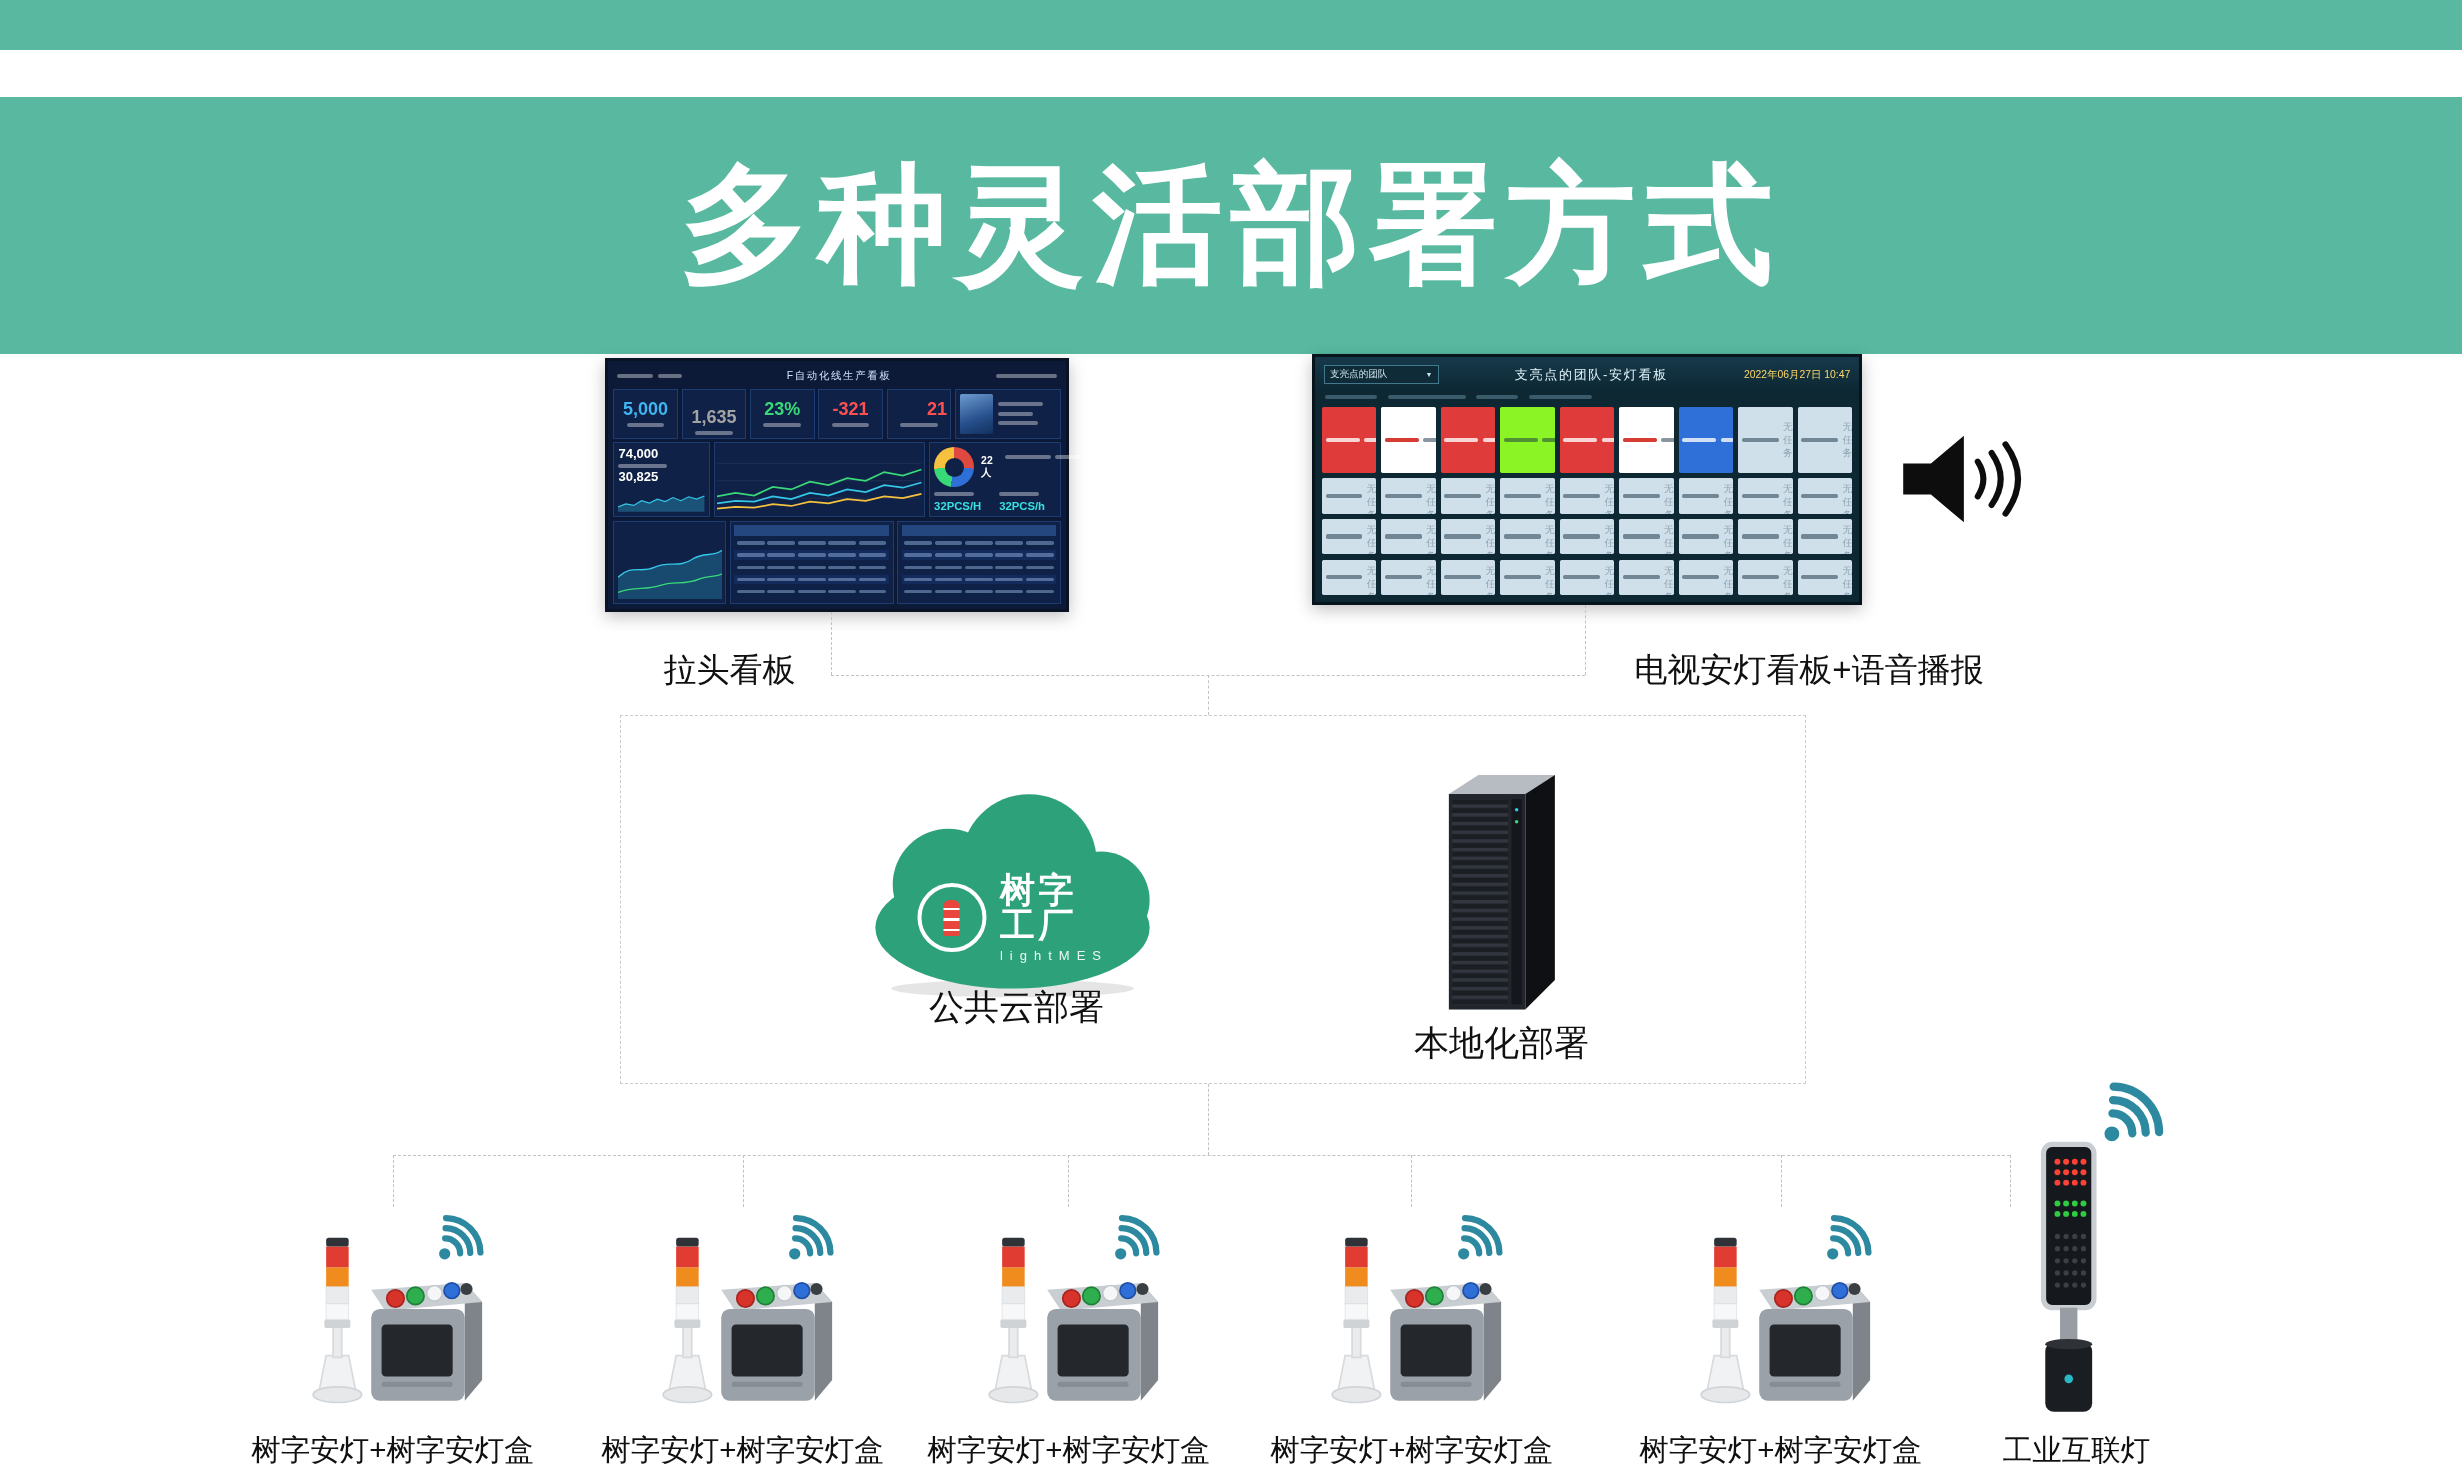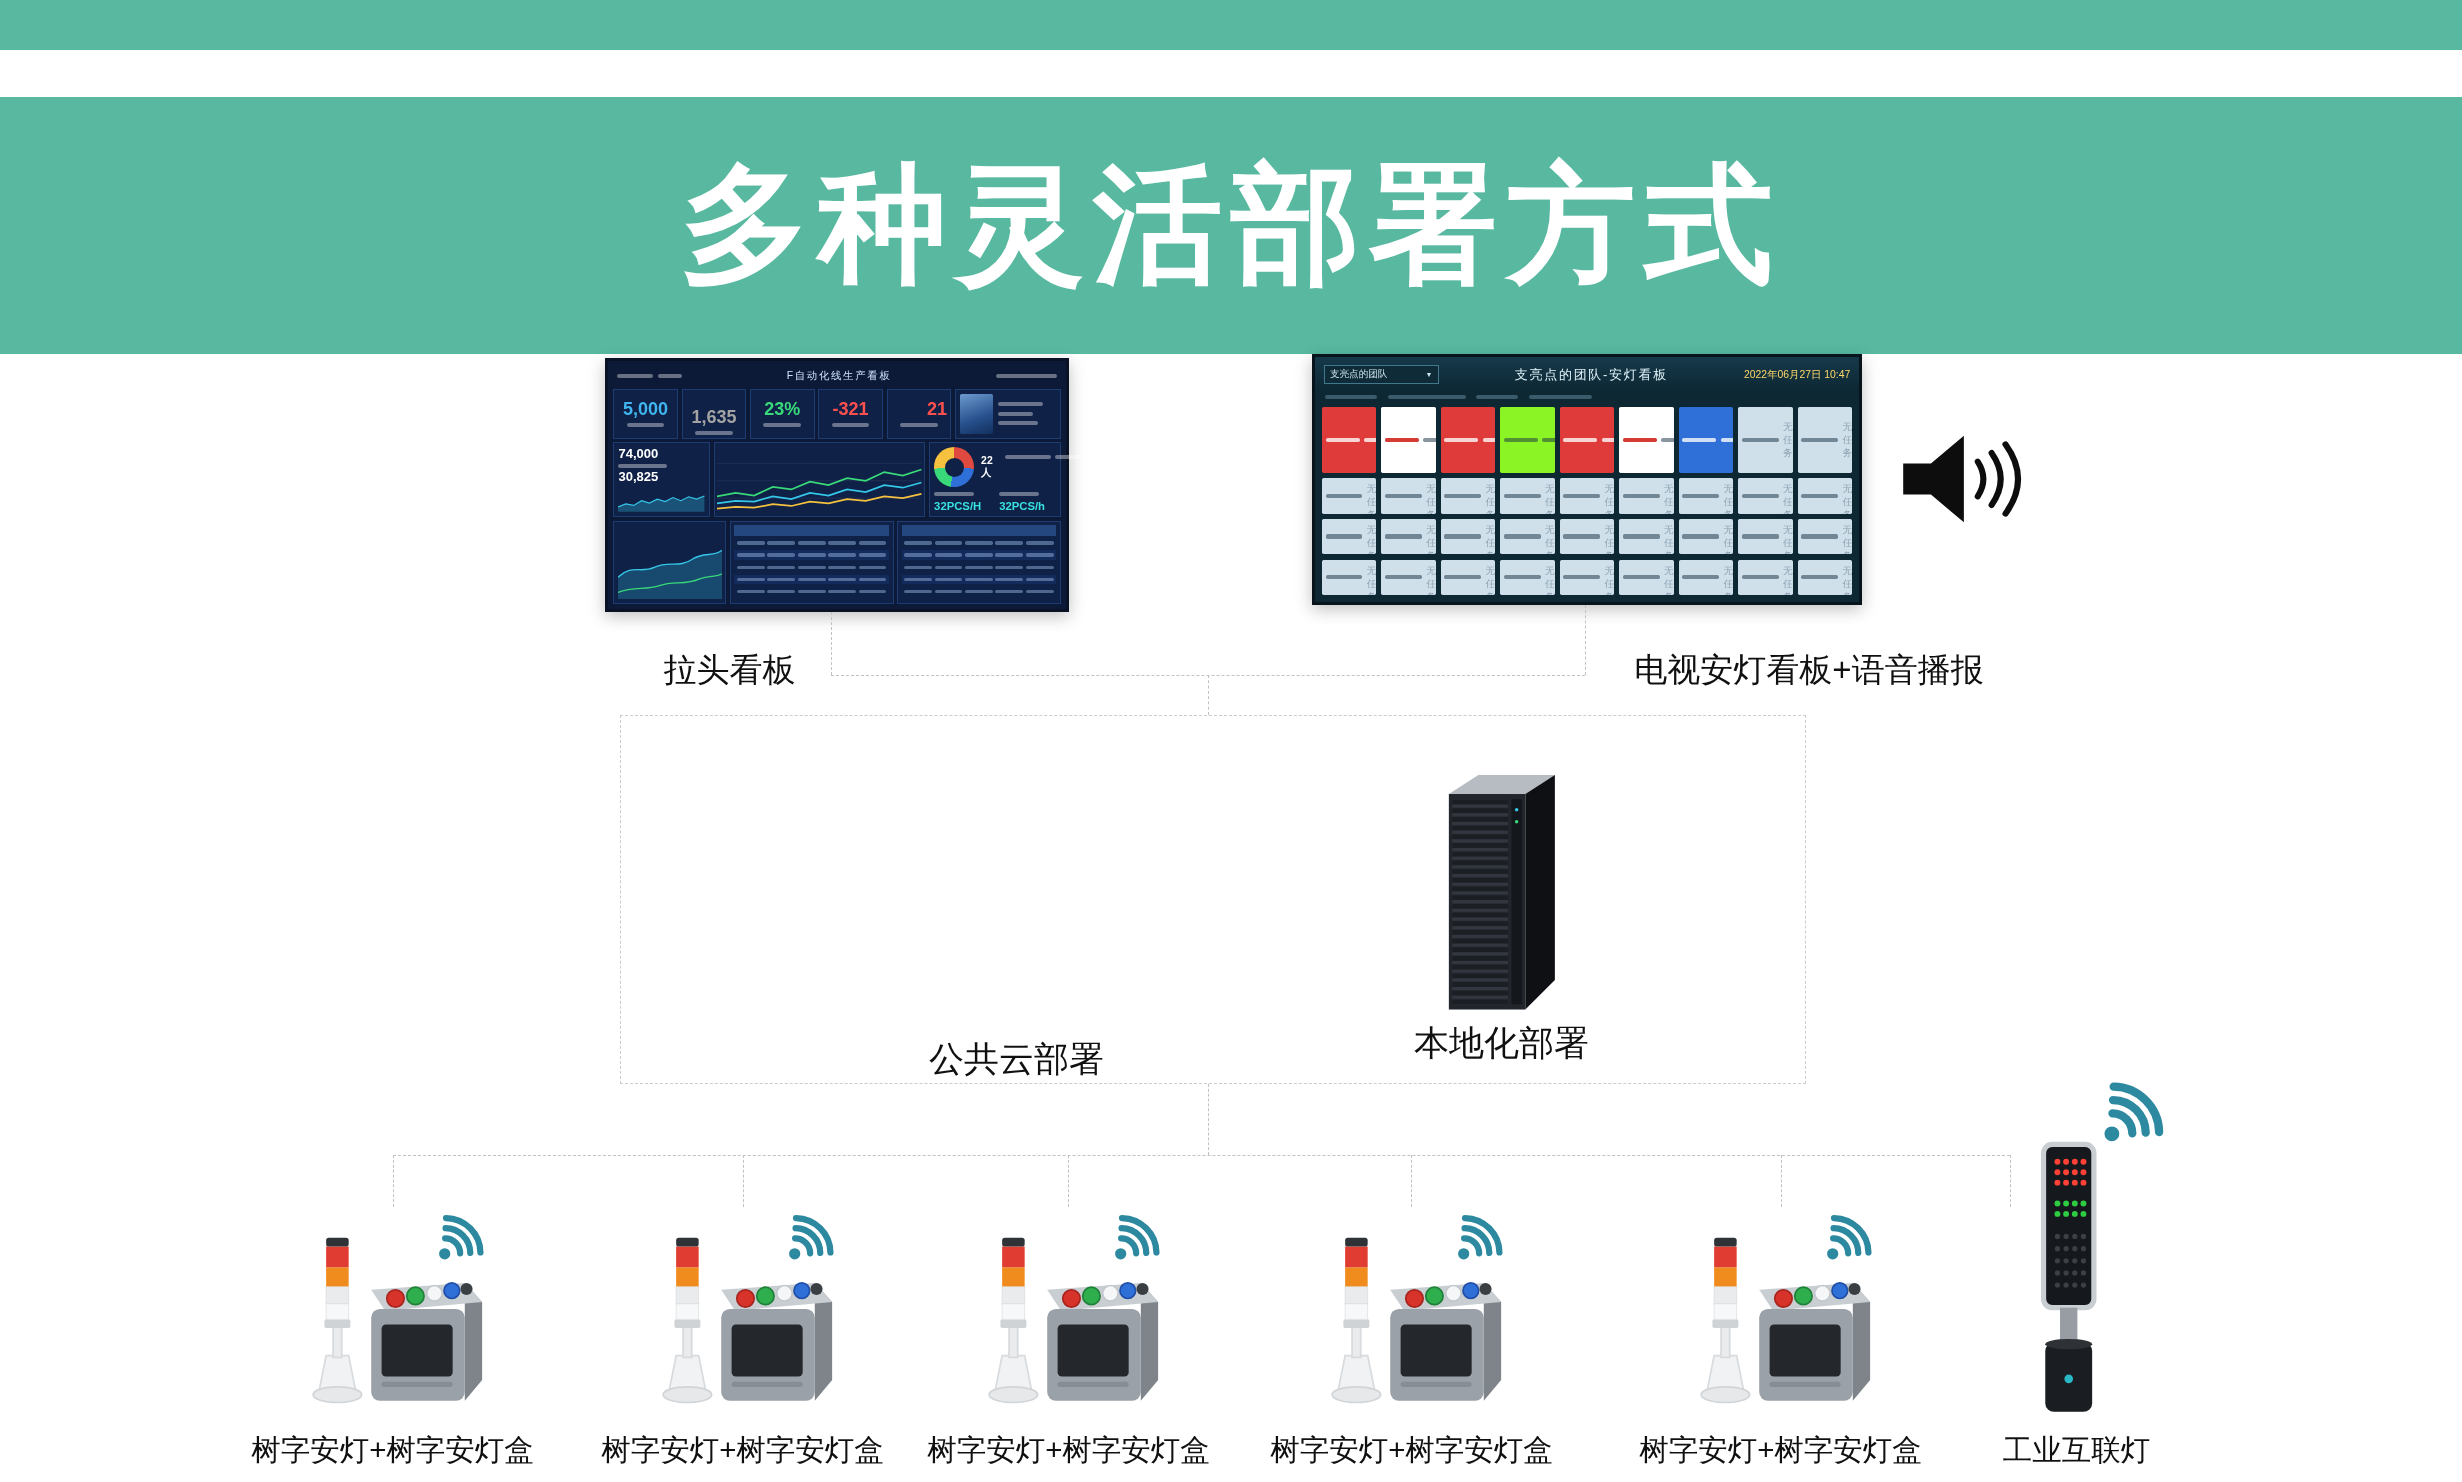--- a/index.html
+++ b/index.html
@@ -475,21 +475,41 @@
   <div class="deploy-box"></div>
   <div class="dash-line-v" style="left:1208px;top:1084px;height:71px;"></div>
   <div class="dash-line-h" style="left:393px;top:1155px;width:1617px;"></div>
   <div class="dash-line-v" style="left:393px;top:1155px;height:52px;"></div>
   <div class="dash-line-v" style="left:743px;top:1155px;height:52px;"></div>
   <div class="dash-line-v" style="left:1068px;top:1155px;height:52px;"></div>
   <div class="dash-line-v" style="left:1411px;top:1155px;height:52px;"></div>
   <div class="dash-line-v" style="left:1781px;top:1155px;height:52px;"></div>
   <div class="dash-line-v" style="left:2010px;top:1155px;height:52px;"></div>
 
-  <div class="dep-label" style="left:886px;top:1036px;width:261px;text-align:center;">公共云部署</div>
+  <div class="cloud-wrap">
+    <svg viewBox="0 0 372 250" style="width:100%;height:100%">
+      <ellipse cx="186" cy="238" rx="140" ry="10" fill="rgba(0,0,0,.10)"></ellipse>
+      <g fill="#2da27a">
+        <ellipse cx="186" cy="168" rx="158" ry="70"></ellipse>
+        <circle cx="112" cy="118" r="64"></circle>
+        <circle cx="205" cy="92" r="78"></circle>
+        <circle cx="288" cy="136" r="56"></circle>
+      </g>
+    </svg>
+    <div class="cloud-logo">
+      <div class="logo-ring">
+          <div class="logo-beacon"></div>
+        </div>
+      <div class="logo-text">
+        <div class="t1">树字工厂</div>
+        <div class="t2">lightMES</div>
+      </div>
+    </div>
+  </div>
+  <div class="dep-label" style="left:886px;top:984px;width:261px;text-align:center;">公共云部署</div>
 
   <svg class="server" viewBox="0 0 140 290">
     <defs>
       <pattern id="slats" width="8" height="10" patternUnits="userSpaceOnUse">
         <rect width="8" height="10" fill="#1b1e23"></rect>
           <rect width="8" height="4" fill="#32373f"></rect>
       </pattern>
     </defs>
     <polygon points="10,38 44,16 132,16 98,38" fill="#b7bcc2"></polygon>
     <polygon points="98,38 132,16 132,252 98,286" fill="#0e1013"></polygon>

